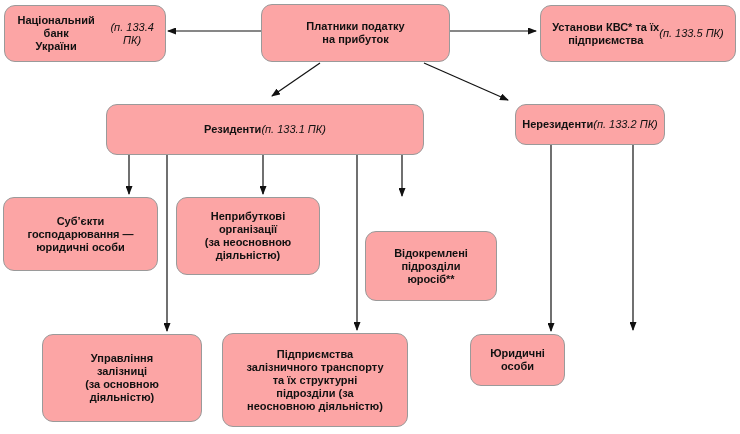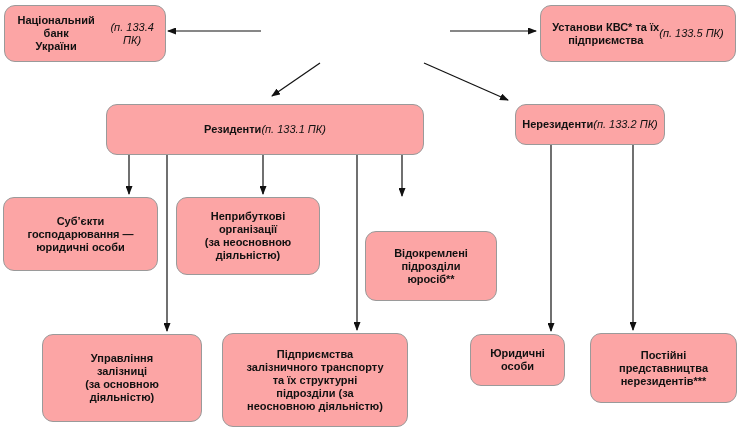--- a/index.html
+++ b/index.html
@@ -76,20 +76,24 @@
       <line x1="633" y1="145" x2="633" y2="330" marker-end="url(#arrow)"></line>
     </g>
   </svg>
 
   <div class="node" id="n-nbu">
     <div class="title">Національний банк
 України</div>
     <div class="note">(п. 133.4 ПК)</div>
   </div>
 
+  <div class="node" id="n-platnyky">
+    <div class="title">Платники податку
+на прибуток</div>
+  </div>
 
   <div class="node" id="n-kvs">
     <div class="title">Установи КВС* та їх
 підприємства</div>
     <div class="note">(п. 133.5 ПК)</div>
   </div>
 
   <div class="node" id="n-rezydenty">
     <div class="title">Резиденти</div>
     <div class="note">(п. 133.1 ПК)</div>
@@ -132,19 +136,14 @@
 та їх структурні
 підрозділи (за
 неосновною діяльністю)</div>
   </div>
 
   <div class="node" id="n-yurydychni">
     <div class="title">Юридичні
 особи</div>
   </div>
 
-  <div class="node" id="n-postiyni">
-    <div class="title">Постійні
-представництва
-нерезидентів***</div>
-  </div>
 
 </div>
 
 </body></html>

